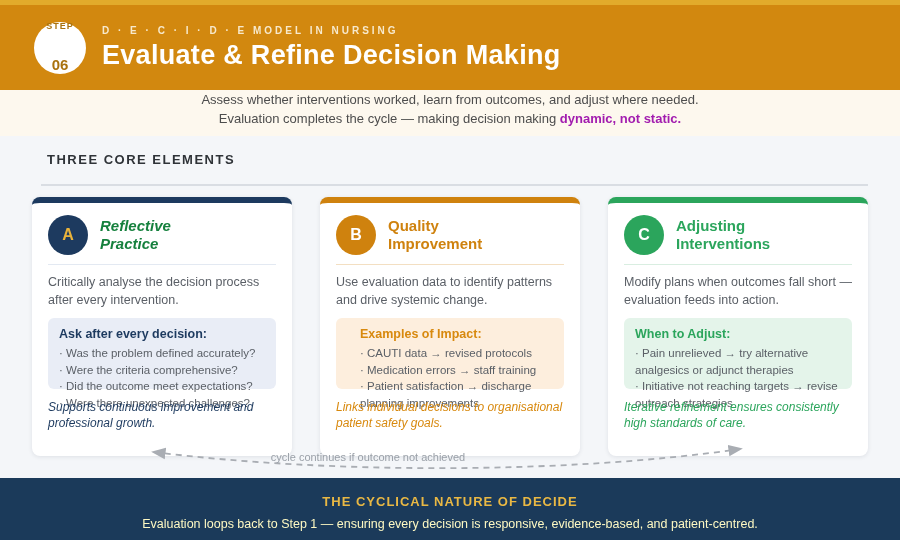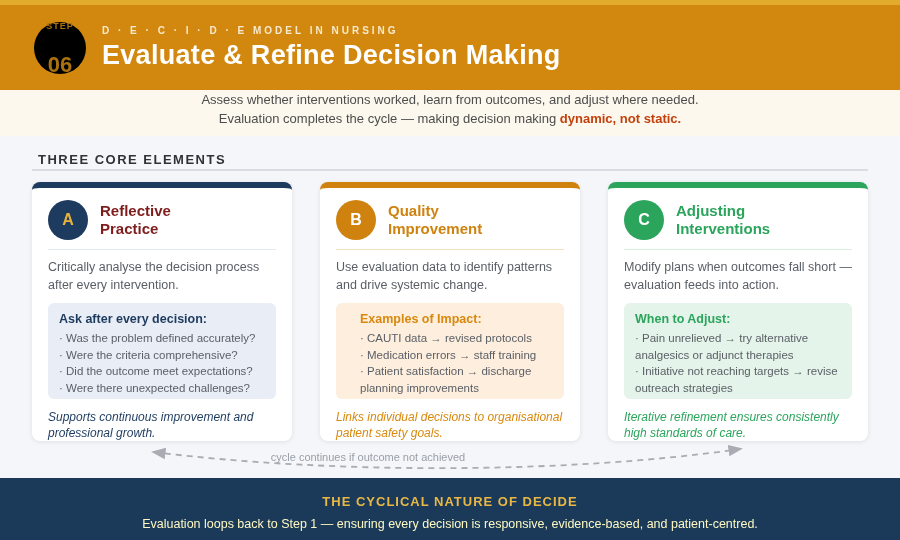--- a/index.html
+++ b/index.html
@@ -2,61 +2,61 @@
 <html><head>
 <meta charset="utf-8">
 <style>
   * { margin:0; padding:0; box-sizing:border-box; }
   html,body { width:900px; height:540px; overflow:hidden; }
   body { font-family:"Liberation Sans","DejaVu Sans",sans-serif; background:#f4f6f9; }
 
   .top-strip { height:5px; background:#e2ab2b; }
 
   .header { height:85px; background:#d2880f; display:flex; align-items:center; padding-left:34px; }
-  .step-circle { width:52px; height:52px; border-radius:50%; background:#000000; color:#a9720e;
+  .step-circle { width:52px; height:52px; border-radius:50%; background:#ffffff; color:#a9720e;
     display:flex; flex-direction:column; align-items:center; justify-content:center; flex:0 0 52px;gap:25px; }
   .step-circle .step-word { font-size:9px; font-weight:bold; letter-spacing:1px; }
-  .step-circle .step-num { font-size:22px; font-weight:bold; line-height:18px; }
+  .step-circle .step-num { font-size:15px; font-weight:bold; line-height:18px; }
   .header-text { margin-left:16px; }
   .kicker { color:#f7e9cc; font-size:10px; font-weight:bold; letter-spacing:3px; }
   .page-title { color:#ffffff; font-size:27px; font-weight:bold; margin-top:4px; letter-spacing:0.3px; }
 
   .intro { height:46px; background:#fdf8ee; text-align:center; font-size:13px; color:#4d4d4d; line-height:19px; }
-  .intro .hl { color:#c2410c; font-weight:bold; }
+  .intro .hl { color:#a21caf; font-weight:bold; }
 
   .main { height:342px; padding:14px 32px 0 32px; position:relative; }
-  .section-head { border-bottom:2px solid #d9dde3; padding-bottom:1px; padding-left:6px; }
+  .section-head { border-bottom:2px solid #d9dde3; padding-bottom:16px; padding-left:6px;margin-left:9px; }
   .section-title { font-size:13px; font-weight:bold; letter-spacing:1.5px; color:#2f3338; }
 
   .cards { display:flex; gap:28px; margin-top:11px; }
   .card { flex:1; background:#ffffff; border-radius:8px; height:259px; padding:12px 16px;
     box-shadow:0 1px 4px rgba(30,40,60,0.10); }
   .card-a { border-top:6px solid #1d3a5f; }
   .card-b { border-top:6px solid #cf820e; }
   .card-c { border-top:6px solid #2ba55c; }
 
   .card-head { display:flex; align-items:center; }
   .letter-badge { width:40px; height:40px; border-radius:50%; display:flex; align-items:center; justify-content:center;
     font-size:16px; font-weight:bold; flex:0 0 40px; }
   .card-a .letter-badge { background:#1d3a5f; color:#e9b33b; }
   .card-b .letter-badge { background:#cf820e; color:#ffffff; }
   .card-c .letter-badge { background:#2ba55c; color:#ffffff; }
   .card-title { font-size:15px; font-weight:bold; line-height:18px; margin-left:12px; white-space:pre-line; }
-  .card-a .card-title { color:#7f1d1d; }
+  .card-a .card-title { color:#15803d;font-style:italic; }
   .card-b .card-title { color:#cf820e; }
   .card-c .card-title { color:#2ba55c; }
 
   .card-divider { height:1px; margin:9px 0 8px 0; }
   .card-a .card-divider { background:#e3e9f2; }
   .card-b .card-divider { background:#f3dfc2; }
   .card-c .card-divider { background:#d9eee1; }
 
   .card-desc { font-size:12.5px; line-height:18px; color:#5a5f66; }
 
-  .info-box { margin-top:9px; border-radius:6px; padding:9px 11px; height:96px; }
+  .info-box { margin-top:9px; border-radius:6px; padding:9px 11px; height:71px; }
   .card-a .info-box { background:#e9edf6; }
   .card-b .info-box { background:#fdeedd;padding-left:24px; }
   .card-c .info-box { background:#e4f4ea; }
   .info-box-title { font-size:12.5px; font-weight:bold; margin-bottom:4px; }
   .card-a .info-box-title { color:#1d3a5f; }
   .card-b .info-box-title { color:#d8890e; }
   .card-c .info-box-title { color:#2ba55c; }
   .info-item { font-size:11.5px; line-height:16.5px; color:#5a5f66; }
 
   .footnote { margin-top:10px; font-size:12px; font-style:italic; line-height:16px; }

